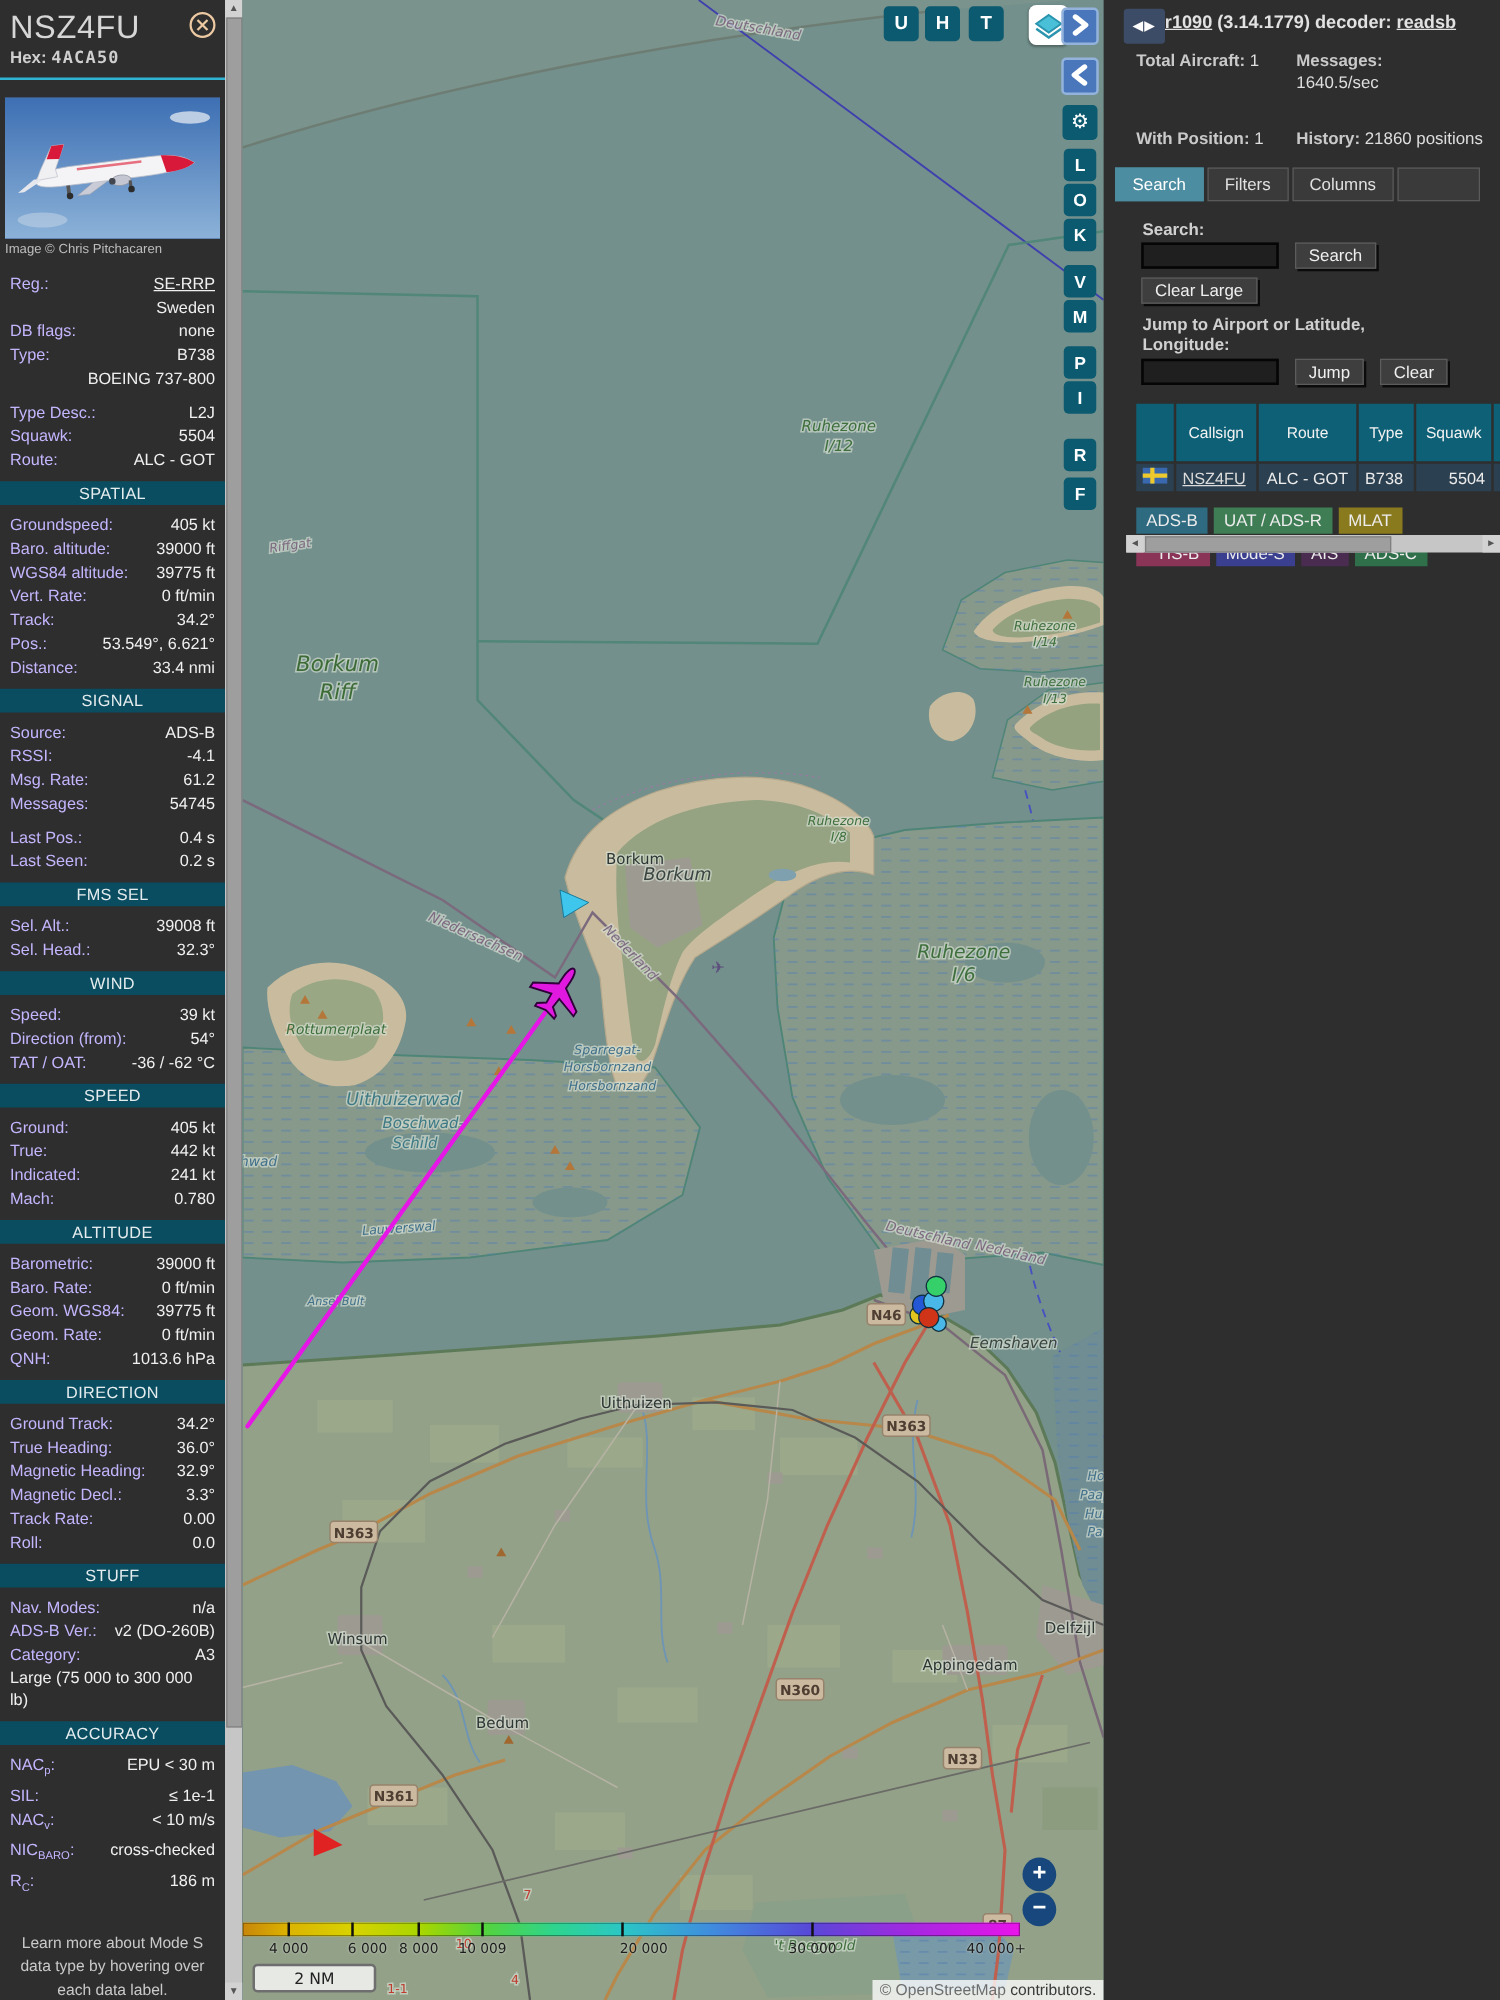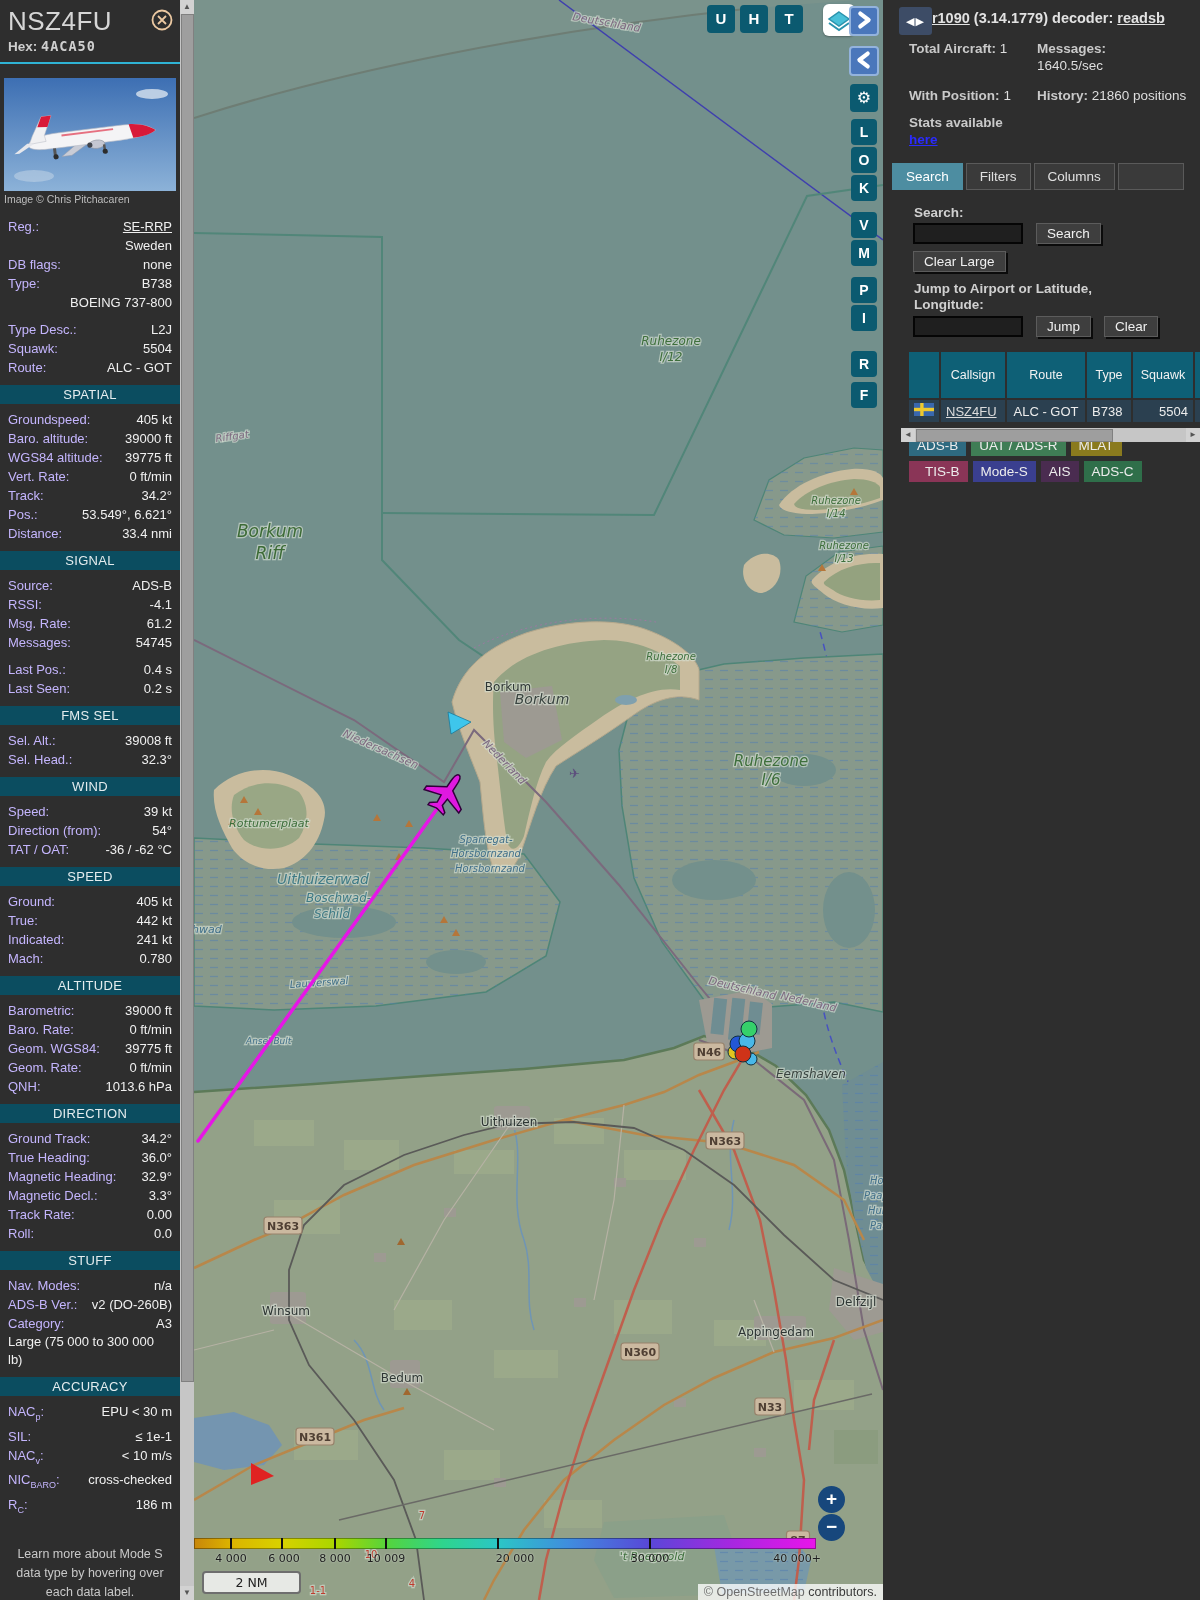--- a/index.html
+++ b/index.html
@@ -54,21 +54,21 @@
   .zoombtn{position:absolute;left:624px;width:27px;height:27px;border-radius:50%;background:#17477c;color:#fff;
            font-size:19px;font-weight:bold;text-align:center;line-height:25px;cursor:pointer}
   .attrib{position:absolute;right:0;bottom:0;background:rgba(255,255,255,.78);font-size:12.5px;padding:1px 6px;white-space:nowrap}
   .attrib .a1{color:#6d6d6d}.attrib .a2{color:#3a3a3a}
   
   #panel{position:absolute;left:883px;top:0;width:317px;height:1600px;background:#2e2e2e;color:#ddd;overflow:hidden}
   .phead{position:relative;padding:10px 4px 0 36px;font-size:14.5px;font-weight:bold;color:#e2e2e2;white-space:nowrap}
   .u{text-decoration:underline}
   .ptoggle{position:absolute;left:16px;top:7px;width:33px;height:28px;background:#3d4c66;border-radius:3px;color:#fff;
            text-align:center;line-height:28px;font-size:11px;letter-spacing:1px;cursor:pointer;z-index:3}
-  .stats{display:grid;grid-template-columns:128px 1fr;margin:14px 4px 0 26px;font-size:13.5px;row-gap:13px;color:#dedede}
+  .stats{display:grid;grid-template-columns:128px 1fr;margin:14px 4px 0 26px;font-size:13.5px;row-gap:28px;color:#dedede}
   .bl{font-weight:bold;color:#c9c9c9}
   .statcell{line-height:17px}
   .statsavail{margin:10px 0 0 26px;font-size:13.5px;line-height:17px}
   .here{color:#2a2aff;text-decoration:underline;font-weight:bold;cursor:pointer}
   .tabs{display:flex;margin:15px 0 0 9px;width:292px}
   .tab{background:#3a3a3a;border:1px solid #5a5a5a;color:#e0e0e0;font-size:13.5px;padding:5px 13px;margin-right:3px;cursor:pointer}
   .tab.active{background:#4d8da1;color:#fff;border-color:#4d8da1}
   .tab-fill{flex:1;background:#3a3a3a;border:1px solid #5a5a5a}
   .srchlbl{margin:15px 0 3px 31px;font-weight:bold;font-size:13.5px;color:#d0d0d0}
   .inprow{margin-left:30px;display:flex;align-items:center}
@@ -656,21 +656,21 @@
   <div class="legend-bar" style="background:linear-gradient(to right,#c8860a 0%,#dcb400 6%,#d8d200 14%,#a8d600 23%,#55d43c 31%,#2ed58d 40%,#2bc6c6 49%,#3f8ede 60%,#5848d8 73%,#a428e0 86%,#ea14ea 100%)">
       <div class="tick" style="left: 36px;"></div>
       <div class="tick" style="left: 87px;"></div>
       <div class="tick" style="left: 140px;"></div>
       <div class="tick" style="left: 191px;"></div>
       <div class="tick" style="left: 303px;"></div>
       <div class="tick" style="left: 455px;"></div>
     </div>
   <div id="legend-labels">
       <div class="ticklbl" style="left: 37px;">4 000</div>
-      <div class="ticklbl" style="left: 90px;">6 000</div>
+      <div class="ticklbl" style="left: 100px;">6 000</div>
       <div class="ticklbl" style="left: 141px;">8 000</div>
       <div class="ticklbl" style="left: 192px;">10 009</div>
       <div class="ticklbl" style="left: 321px;">20 000</div>
       <div class="ticklbl" style="left: 456px;">30 000</div>
       <div class="ticklbl" style="left: 603px;">40 000+</div>
     </div>
 
   <div class="scalebox">2 NM</div>
   <div class="zoombtn" style="top:1486px">+</div>
   <div class="zoombtn" style="top:1514px">−</div>
@@ -694,24 +694,20 @@
     </div>
     <div class="statcell">
       <span class="bl" style="display:block">Messages:</span><span>1640.5/sec</span>
     </div>
     <div class="statcell">
       <span class="bl">With Position:</span> <span>1</span>
     </div>
     <div class="statcell" style="width:150px">
       <span class="bl">History:</span> <span>21860 positions</span>
     </div>
-  </div>
-  <div class="statsavail">
-    <span class="bl">Stats available</span><br>
-    <span class="here">here</span>
   </div>
 
   <div class="tabs" id="tabs">
       <div class="tab active">Search</div>
       <div class="tab">Filters</div>
       <div class="tab">Columns</div>
       <div class="tab-fill"></div>
     </div>
 
   <div class="srchlbl">Search:</div>

